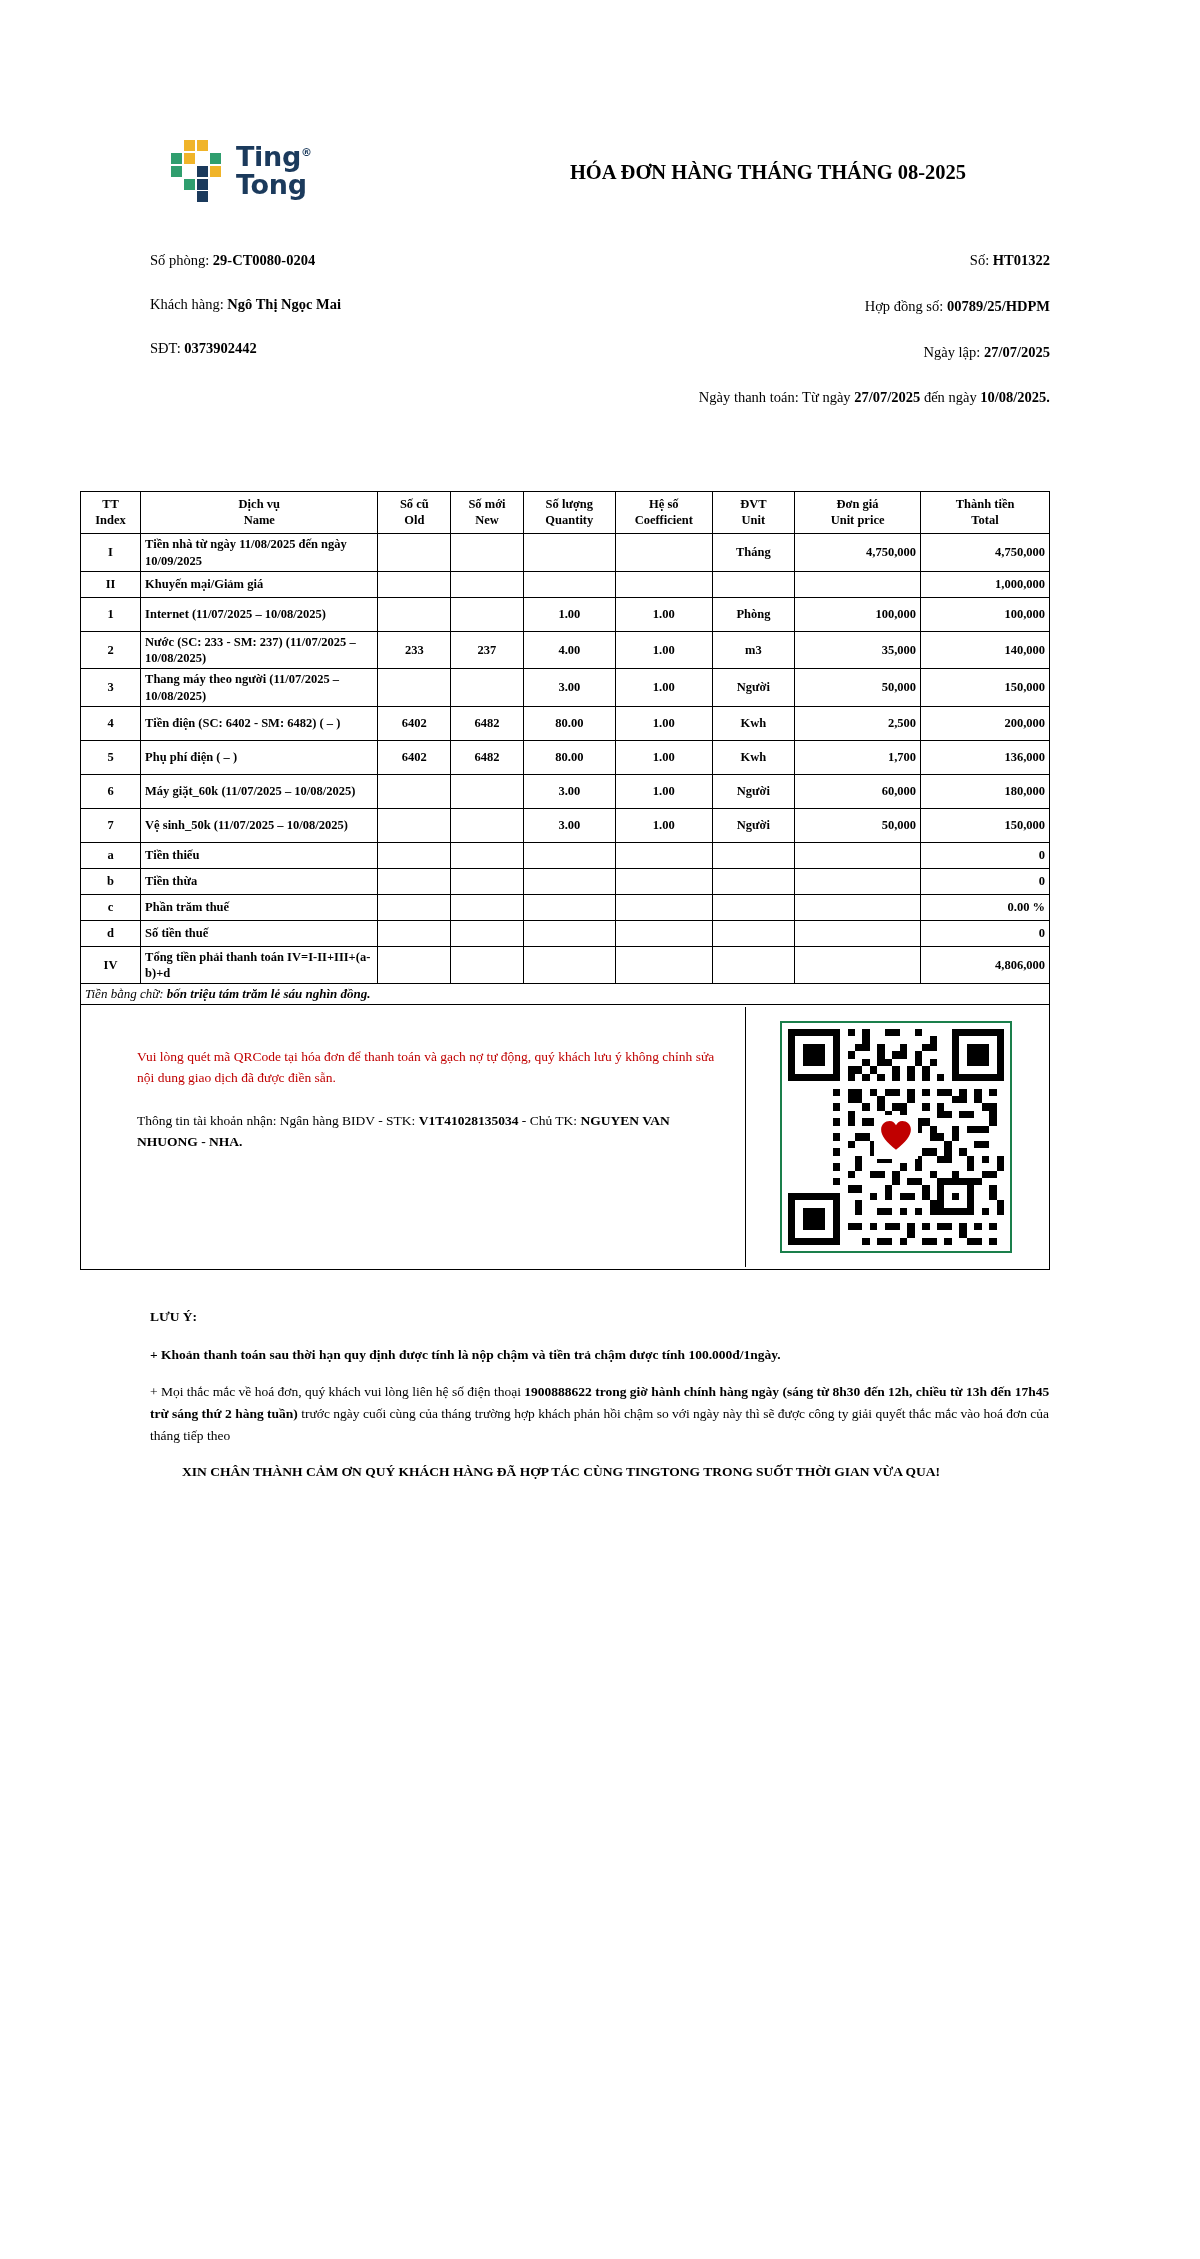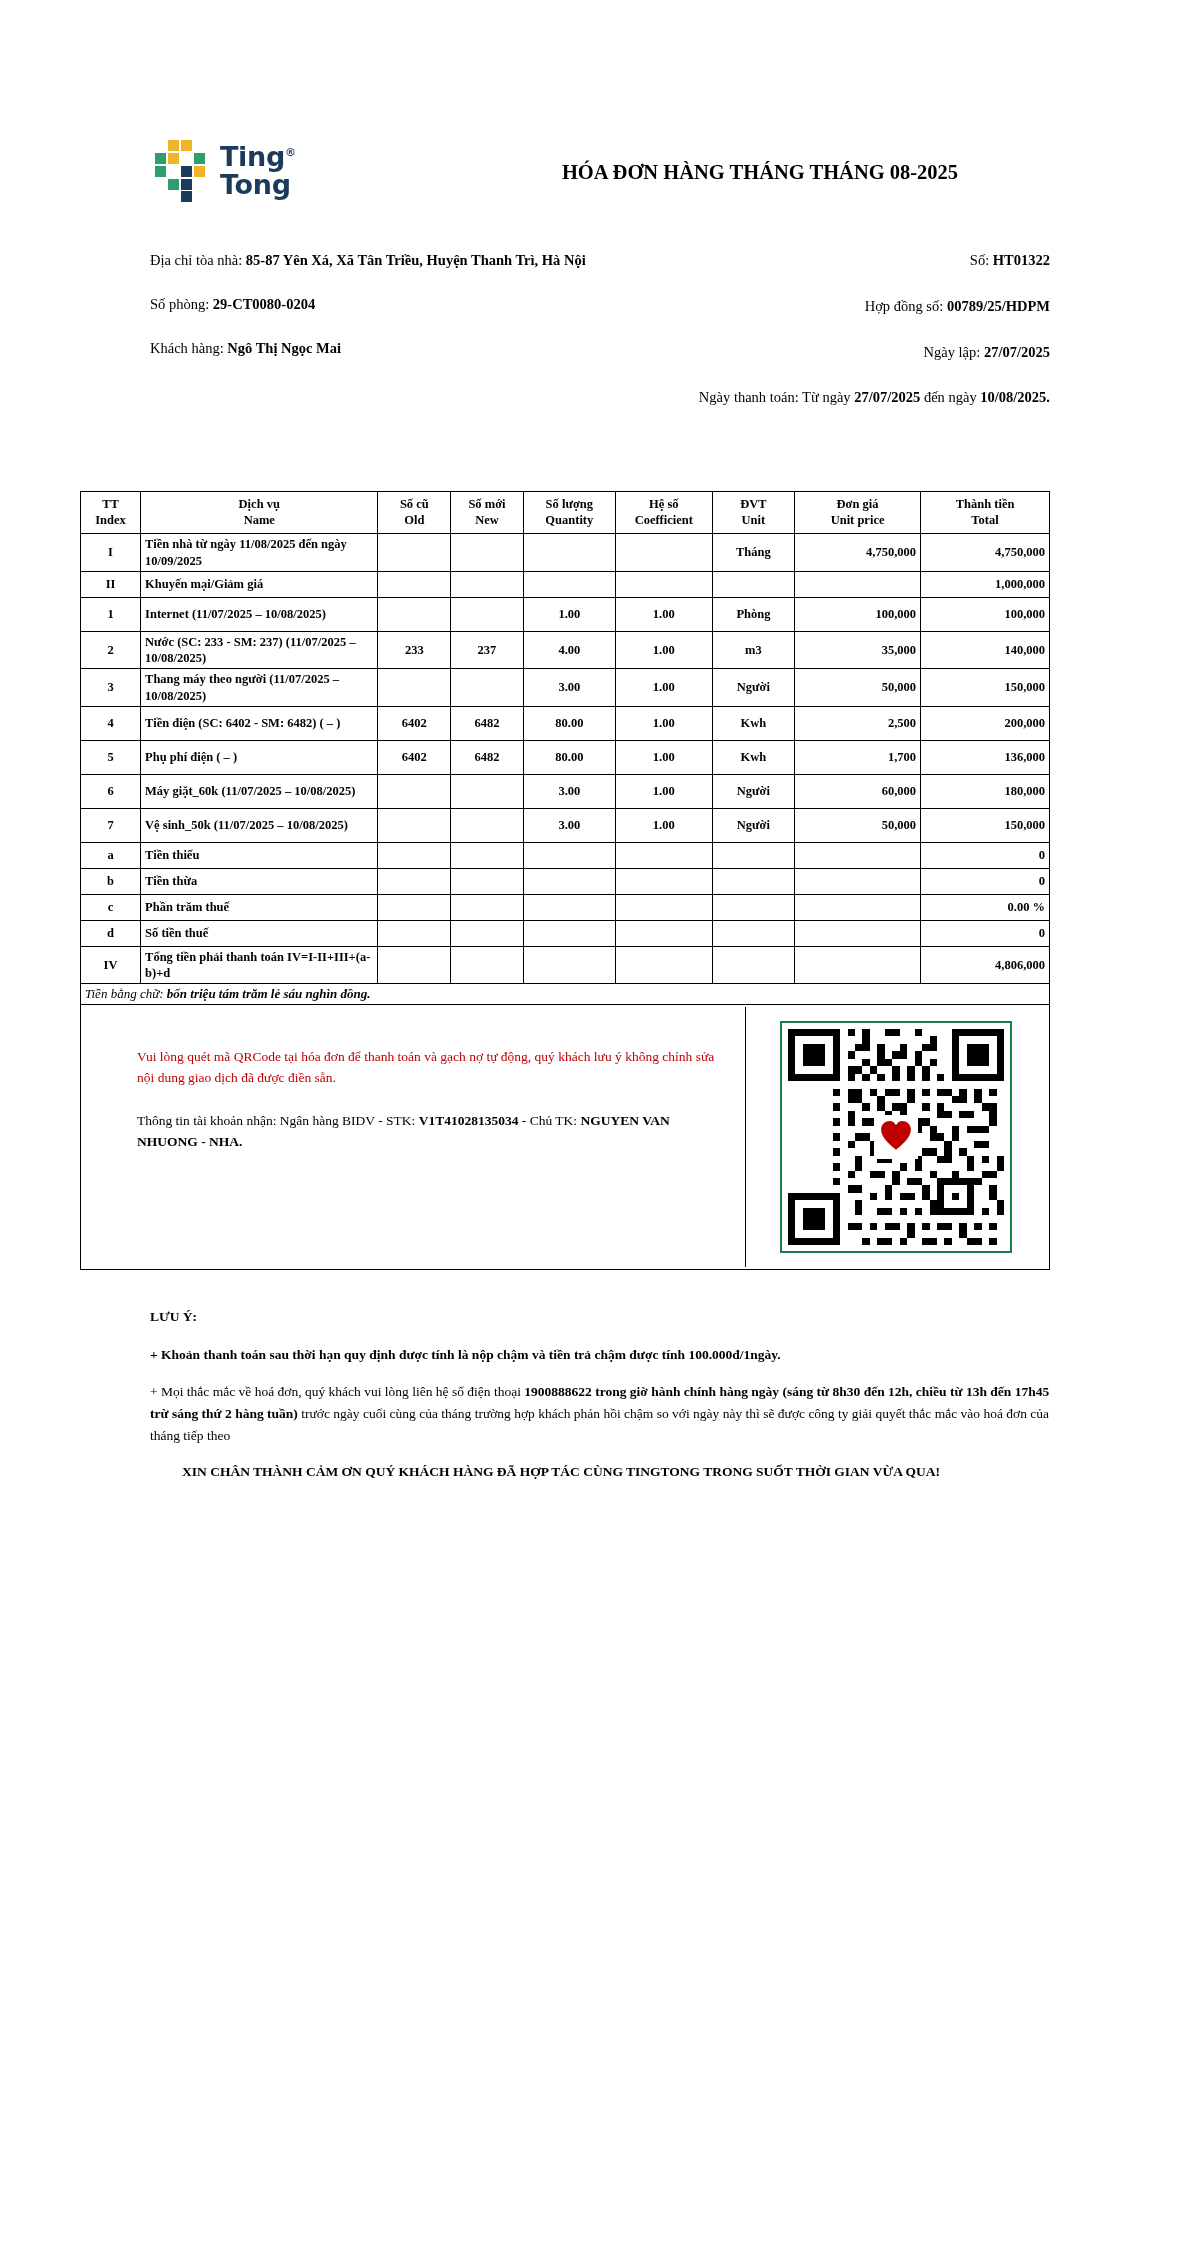--- a/index.html
+++ b/index.html
@@ -15,20 +15,21 @@
     width: 1200px;
     height: 2259px;
     padding: 0;
   }
 
   
   .header {
     display: flex;
     align-items: flex-start;
     padding: 140px 150px 0 150px;
+    margin-left: 16px;
   }
   .logo-wrap {
     display: flex;
     align-items: center;
     gap: 10px;
     width: 340px;
   }
   .logo-mark { width: 60px; height: 62px; flex: 0 0 auto; }
   .logo-text {
     font-family: "DejaVu Sans", sans-serif;
@@ -181,27 +182,27 @@
         <span>Ting</span><sup>®</sup><br>
         <span>Tong</span>
       </span>
     </div>
     <div class="doc-title">HÓA ĐƠN HÀNG THÁNG THÁNG 08-2025</div>
   </div>
 
   <div class="meta">
     <div class="meta-left">
       <div class="meta-row">
-        <span>Địa chỉ tòa nhà: </span><span class="b">85-87 Yên Xá, Xã Tân Triều, Huyện Thanh Trì, Hà Nội</span>
-      </div>
-      <div class="meta-row">
         <span>Số phòng: </span><span class="b">29-CT0080-0204</span>
       </div>
       <div class="meta-row">
         <span>Khách hàng: </span><span class="b">Ngô Thị Ngọc Mai</span>
+      </div>
+      <div class="meta-row">
+        <span>SĐT: </span><span class="b">0373902442</span>
       </div>
     </div>
     <div class="meta-right">
       <div class="meta-row">
         <span>Số: </span><span class="b">HT01322</span>
       </div>
       <div class="meta-row">
         <span>Hợp đồng số: </span><span class="b">00789/25/HDPM</span>
       </div>
       <div class="meta-row">

